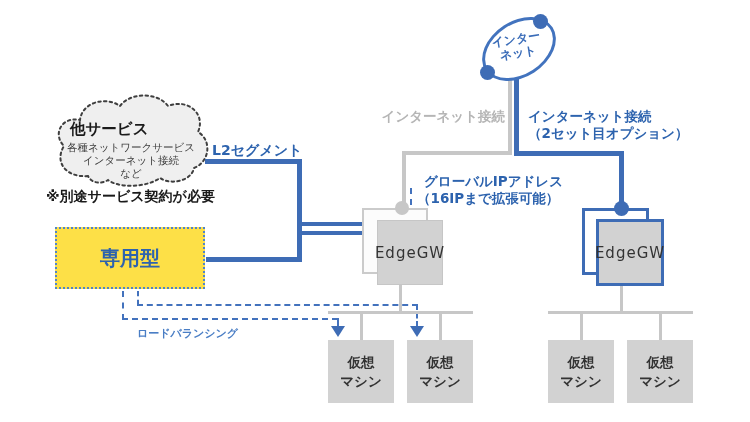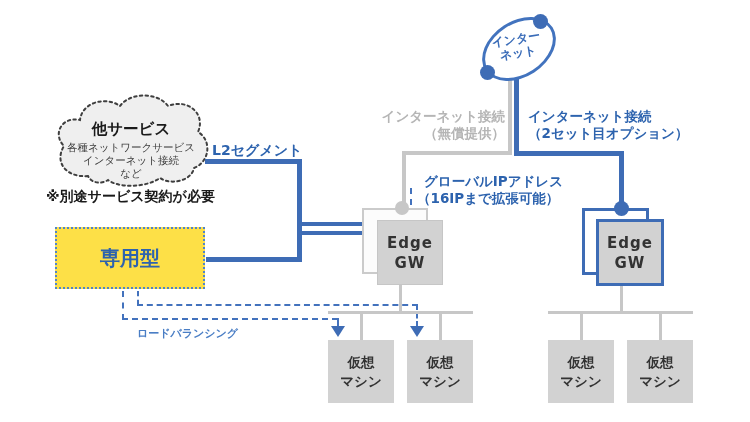--- a/index.html
+++ b/index.html
@@ -47,36 +47,36 @@
     line-height:17px;text-align:right;
   }
   .lbl-blue{
     color:#2d63ae;font-size:13.5px;font-weight:bold;
     line-height:17px;
   }
   .lbl-blue-lg{color:#2d63ae;font-size:14px;font-weight:bold;}
   .lbl-lb{color:#4a7ec5;font-size:11px;font-weight:600;}
   .note{color:#1a1a1a;font-size:14px;font-weight:bold;}
   
-  .cloud-title{color:#1a1a1a;font-size:15.5px;font-weight:bold;text-align:center;}
+  .cloud-title{color:#1a1a1a;font-size:15.5px;font-weight:bold;text-align:left;}
   .cloud-sub{color:#3c3c3c;font-size:10.5px;text-align:center;line-height:12px;}
   
   .lb-box{
     width:150px;height:62px;
     background:#fde047;
     border:2px dotted #5084c8;
     display:flex;flex-direction:column;justify-content:center;align-items:center;
     color:#2d63ae;font-size:20px;font-weight:bold;line-height:19px;
     box-sizing:border-box;
   }
   .gw-back-gray{width:66px;height:66px;background:#fcfcfc;border:2px solid #cbcbcb;box-sizing:border-box;}
   .gw-back-blue{width:67px;height:67px;background:#ffffff;border:3px solid #3e6cb5;box-sizing:border-box;}
   .gw-front{
-    display:flex;flex-direction:column;justify-content:center;align-items:center;
-    color:#333333;font-size:15px;font-weight:700;letter-spacing:1px;line-height:20px;
+    display:flex;flex-direction:row;justify-content:center;align-items:center;
+    color:#333333;font-size:15px;font-weight:400;letter-spacing:1px;line-height:20px;
     box-sizing:border-box;
   }
   .gw-front-gray{width:66px;height:65px;background:#d2d2d2;border:1px solid #c6c6c6;}
   .gw-front-blue{width:68px;height:67px;background:#d2d2d2;border:3px solid #3e6cb5;}
   .vm-box{
     width:66px;height:63px;background:#d2d2d2;
     display:flex;flex-direction:column;justify-content:center;align-items:center;
     color:#333333;font-size:13.5px;font-weight:600;line-height:19px;
   }
 </style>
@@ -96,21 +96,20 @@
   <div class="abs inet-ellipse" style="left:479px;top:21px;"></div>
   <div class="abs inet-label" style="left:482px;top:32px;">
     <div>インター</div>
     <div>ネット</div>
   </div>
   <div class="abs dot dot-blue" style="left:533px;top:14px;width:15px;height:15px;"></div>
   <div class="abs dot dot-blue" style="left:480px;top:65px;width:15px;height:15px;"></div>
 
   <div class="abs lbl-gray" style="left:360px;top:108px;width:145px;">
     <div>インターネット接続</div>
-    <div>（無償提供）</div>
   </div>
   <div class="abs lbl-blue" style="left:528px;top:108px;width:180px;">
     <div>インターネット接続</div>
     <div>（2セット目オプション）</div>
   </div>
   <div class="abs lbl-blue" style="left:424px;top:173px;width:170px;">
     <div>グローバルIPアドレス</div>
     <div style="margin-left:-7px;">（16IPまで拡張可能）</div>
   </div>
   <div class="abs dash-v" style="left:410px;top:188px;height:17px;"></div>

